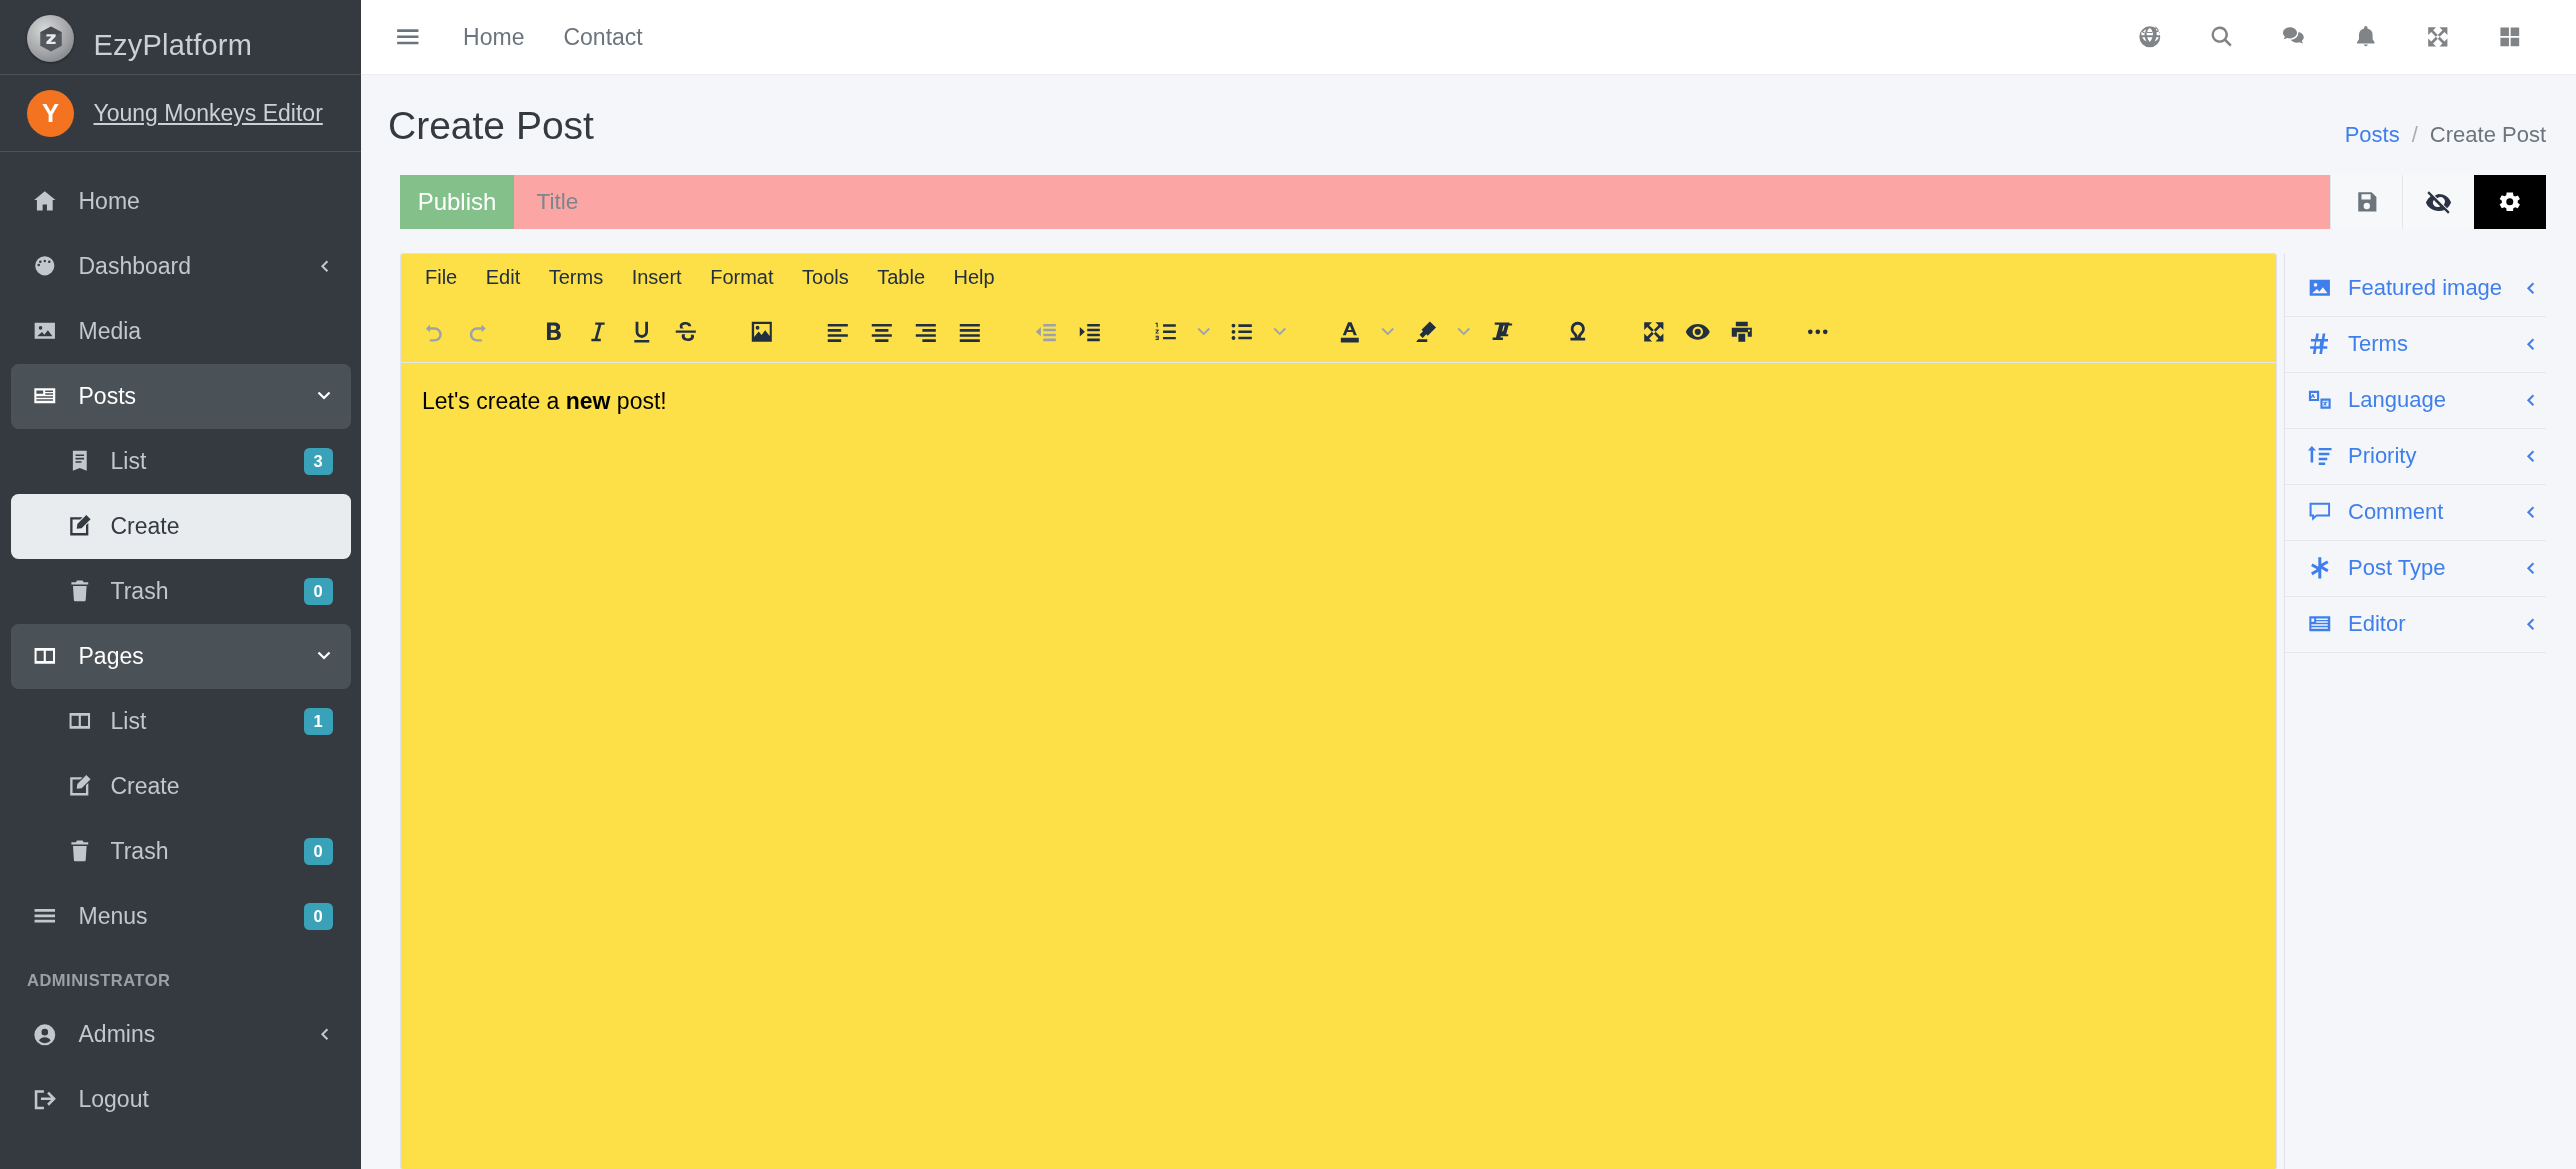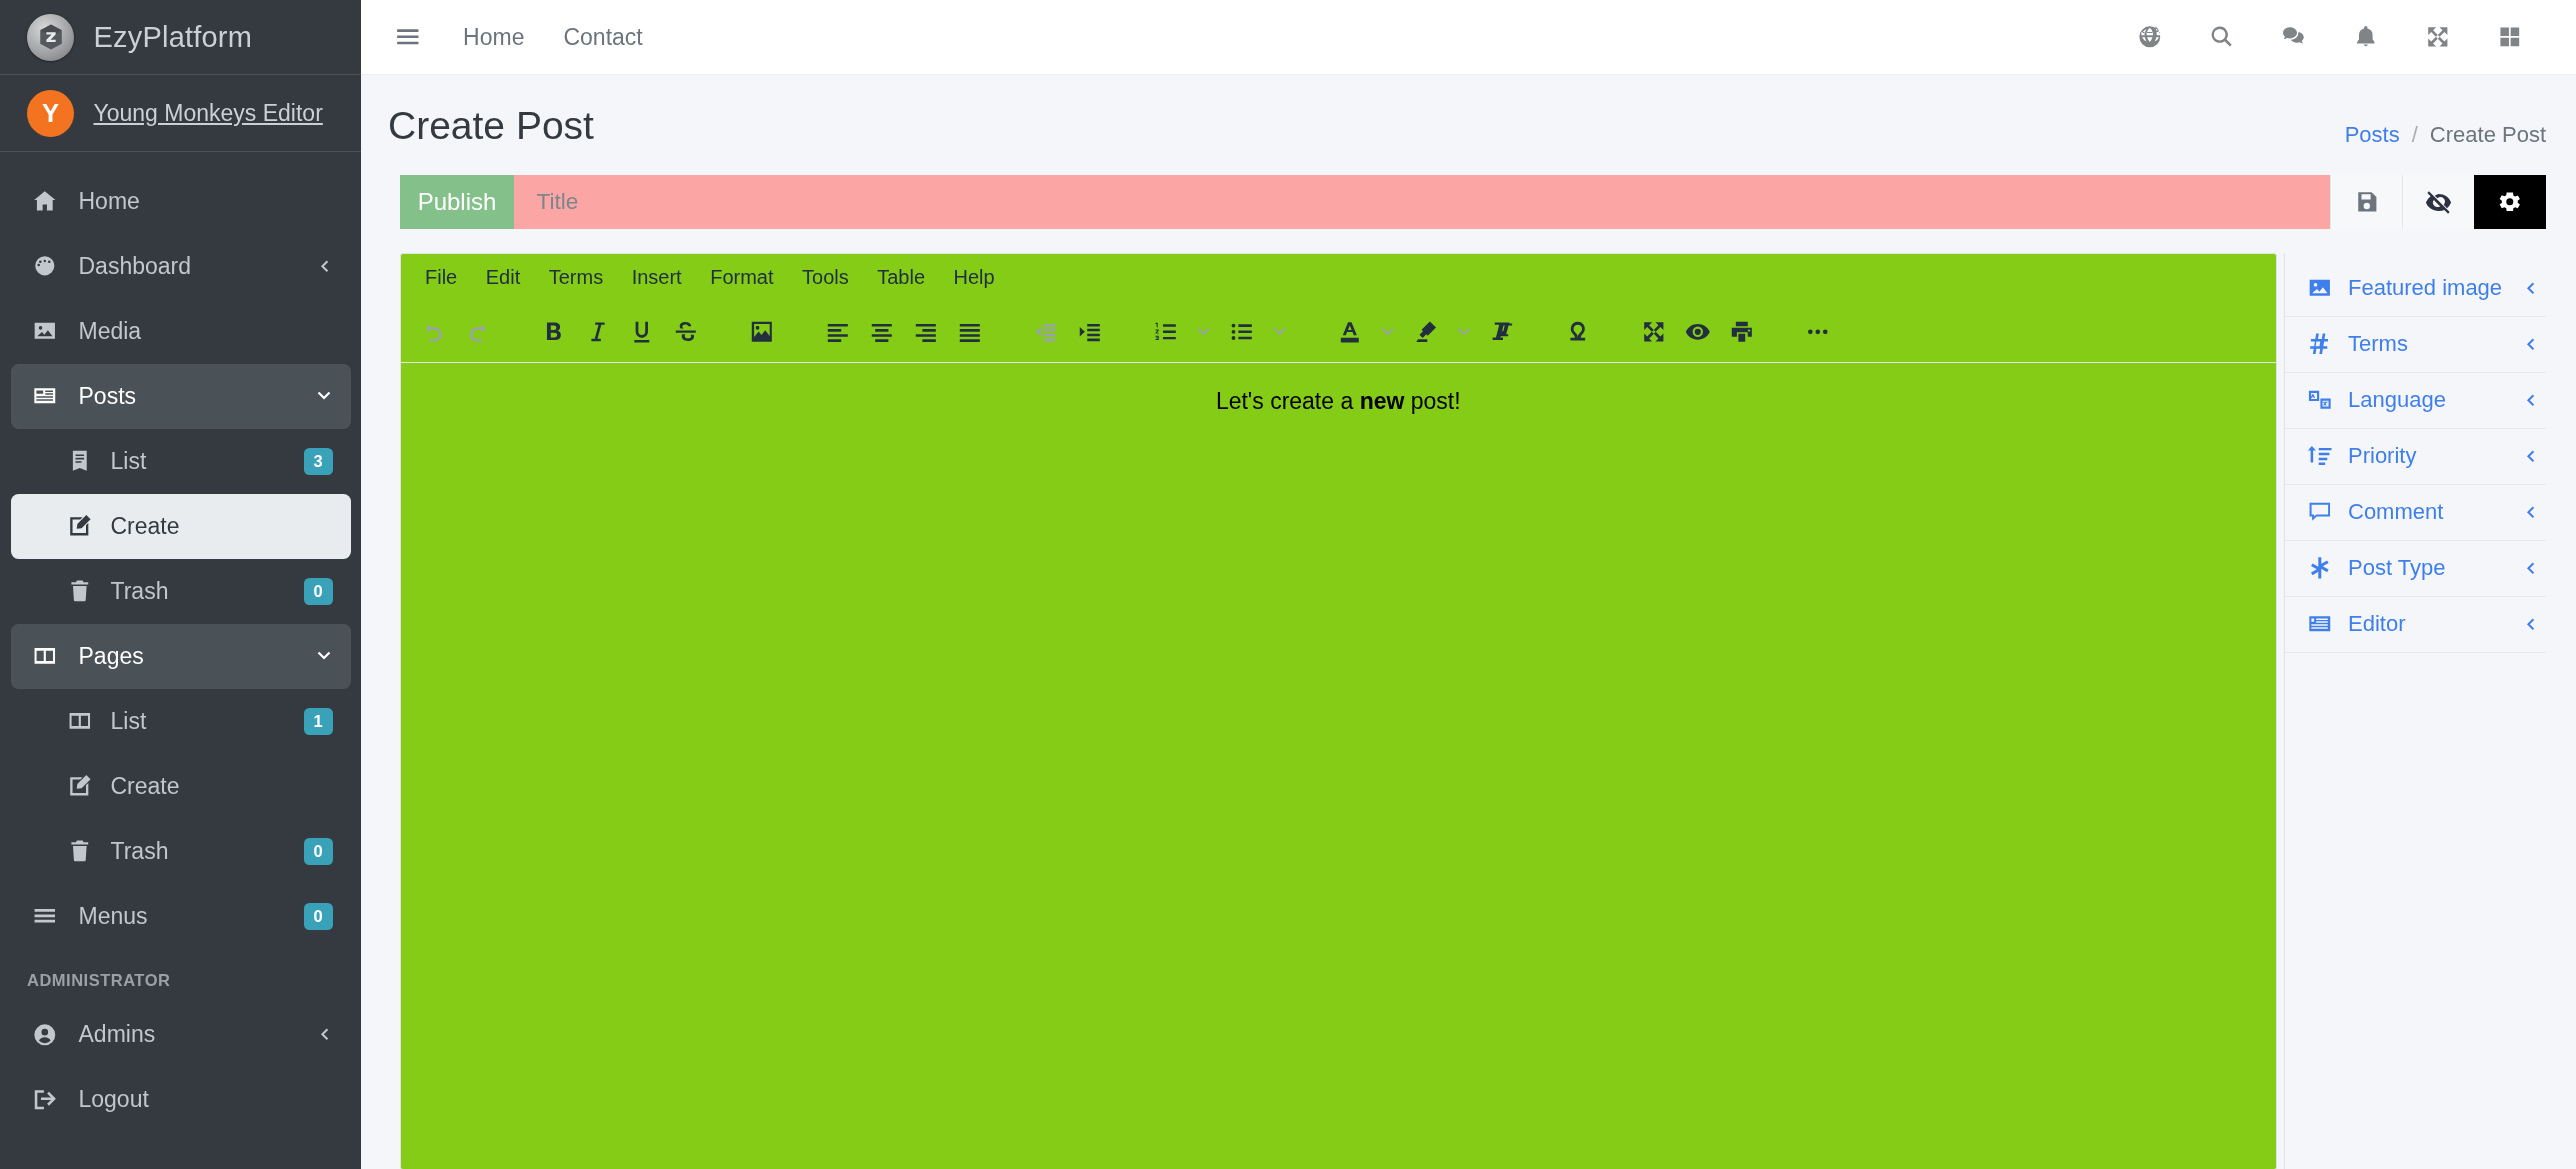--- a/index.html
+++ b/index.html
@@ -13,21 +13,21 @@
 
   
   .sidebar {
     width: 361px; flex: 0 0 361px;
     background: #343a40;
     display: flex; flex-direction: column;
     overflow: hidden;
   }
   .brand {
     height: 75px; flex: 0 0 75px;
-    display: flex; align-items: center; gap: 19.5px;
+    display: flex; align-items: flex-end; gap: 19.5px;
     padding: 12px 27px;
     border-bottom: 0.8px solid #4b5258;
   }
   .brand-logo {
     width: 47px; height: 47px; flex: 0 0 47px;
     border-radius: 50%;
     background: radial-gradient(circle at 38% 32%, #d8d9da 0%, #9a9c9f 62%, #6f7174 100%);
     display: flex; align-items: center; justify-content: center;
     box-shadow: 0 0.8px 2.3px rgba(0,0,0,.45);
   }
@@ -156,24 +156,24 @@
   }
   .act-btn svg { fill: currentColor; display:block; }
   .act-btn.dark { background: #000; color: #fff; border-left: none; }
   .act-btn.ink { color: #2b3243; }
 
   
   .editorwrap { flex: 1 1 auto; display: flex; gap: 7.5px; padding-top: 24px; min-height: 0; }
 
   .editor {
     flex: 1 1 auto; min-width: 0;
-    background: #84cc16;
+    background: #fde047;
     border: 0.8px solid #dfe3e8;
     border-radius: 3px;
-    display: flex; flex-direction: column; text-align: center;
+    display: flex; flex-direction: column;
   }
   .mce-menubar {
     display: flex; align-items: center;
     height: 47px; flex: 0 0 47px;
     padding: 0 10.5px;
     gap: 1.5px;
   }
   .mce-menubar .mi {
     font-size: 20px; color: #222f3e;
     padding: 6px 13.5px; border-radius: 3px; cursor: pointer;

